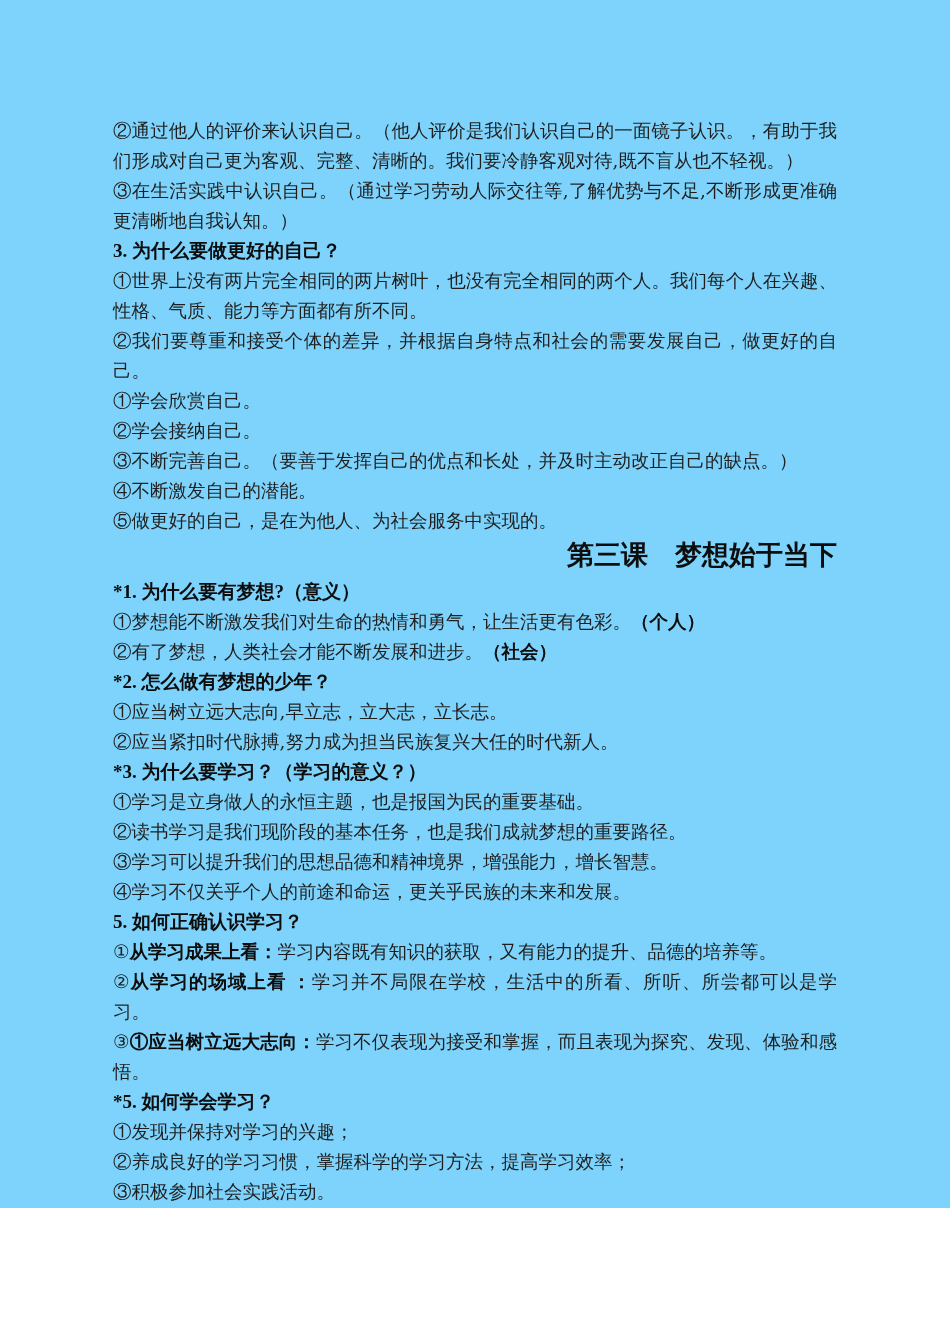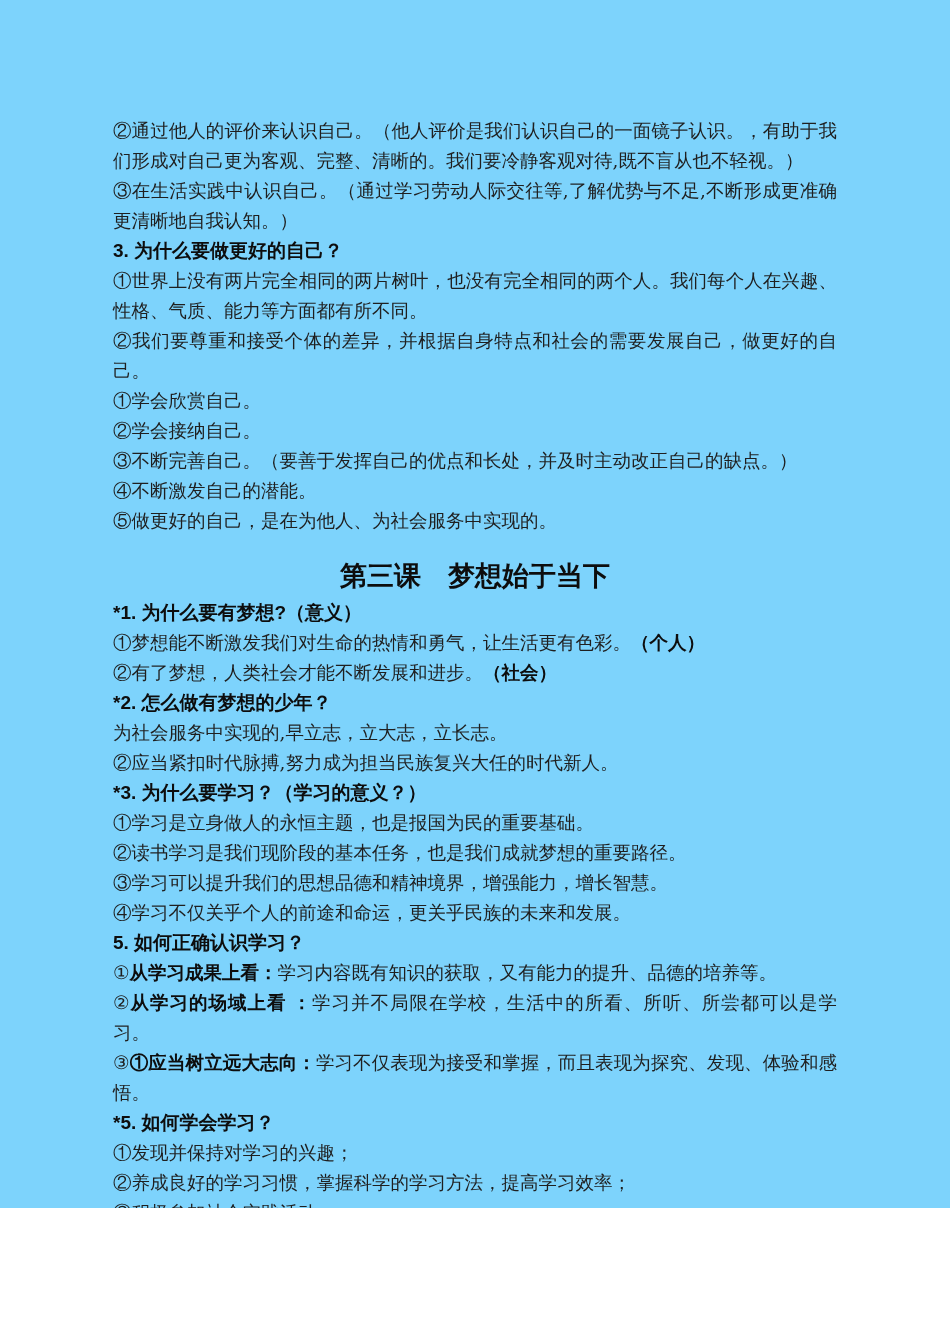--- a/index.html
+++ b/index.html
@@ -39,27 +39,26 @@
     font-size: 19px;
     color: #0d0d0d;
     text-align: left;
   }
   p.block.chapter-title {
     font-family: "Liberation Sans", "DejaVu Sans", sans-serif;
     font-weight: 700;
     font-size: 27px;
     line-height: 38px;
     color: #0d0d0d;
-    text-align: center;
-    margin-top: 21px;
+    text-align: right;
     margin-bottom: 3px;
   }
   .run { font-style: normal; }
   .run.bold {
-    font-family: Liberation Sans, sans-serif;
+    font-family: Liberation Serif, serif;
     font-weight: 700;
     color: #0d0d0d;
   }
 </style>
 </head>
 <body>
 
 <main class="page">
   <section id="doc" class="doc">
       <p class="block paragraph"><span class="run">②通过他人的评价来认识自己。（他人评价是我们认识自己的一面镜子认识。，有助于我们形成对自己更为客观、完整、清晰的。我们要冷静客观对待,既不盲从也不轻视。）</span></p>
@@ -70,21 +69,21 @@
       <p class="block paragraph"><span class="run">①学会欣赏自己。</span></p>
       <p class="block paragraph"><span class="run">②学会接纳自己。</span></p>
       <p class="block paragraph"><span class="run">③不断完善自己。（要善于发挥自己的优点和长处，并及时主动改正自己的缺点。）</span></p>
       <p class="block paragraph"><span class="run">④不断激发自己的潜能。</span></p>
       <p class="block paragraph"><span class="run">⑤做更好的自己，是在为他人、为社会服务中实现的。</span></p>
       <p class="block chapter-title"><span class="run bold">第三课　梦想始于当下</span></p>
       <p class="block heading"><span class="run bold">*1. 为什么要有梦想?（意义）</span></p>
       <p class="block paragraph"><span class="run">①梦想能不断激发我们对生命的热情和勇气，让生活更有色彩。</span><span class="run bold">（个人）</span></p>
       <p class="block paragraph"><span class="run">②有了梦想，人类社会才能不断发展和进步。</span><span class="run bold">（社会）</span></p>
       <p class="block heading"><span class="run bold">*2. 怎么做有梦想的少年？</span></p>
-      <p class="block paragraph"><span class="run">为社会服务中实现的,早立志，立大志，立长志。</span></p>
+      <p class="block paragraph"><span class="run">①应当树立远大志向,早立志，立大志，立长志。</span></p>
       <p class="block paragraph"><span class="run">②应当紧扣时代脉搏,努力成为担当民族复兴大任的时代新人。</span></p>
       <p class="block heading"><span class="run bold">*3. 为什么要学习？（学习的意义？）</span></p>
       <p class="block paragraph"><span class="run">①学习是立身做人的永恒主题，也是报国为民的重要基础。</span></p>
       <p class="block paragraph"><span class="run">②读书学习是我们现阶段的基本任务，也是我们成就梦想的重要路径。</span></p>
       <p class="block paragraph"><span class="run">③学习可以提升我们的思想品德和精神境界，增强能力，增长智慧。</span></p>
       <p class="block paragraph"><span class="run">④学习不仅关乎个人的前途和命运，更关乎民族的未来和发展。</span></p>
       <p class="block heading"><span class="run bold">5. 如何正确认识学习？</span></p>
       <p class="block paragraph"><span class="run">①</span><span class="run bold">从学习成果上看：</span><span class="run">学习内容既有知识的获取，又有能力的提升、品德的培养等。</span></p>
       <p class="block paragraph"><span class="run">②</span><span class="run bold">从学习的场域上看 ：</span><span class="run">学习并不局限在学校，生活中的所看、所听、所尝都可以是学习。</span></p>
       <p class="block paragraph"><span class="run">③</span><span class="run bold">①应当树立远大志向：</span><span class="run">学习不仅表现为接受和掌握，而且表现为探究、发现、体验和感悟。</span></p>

